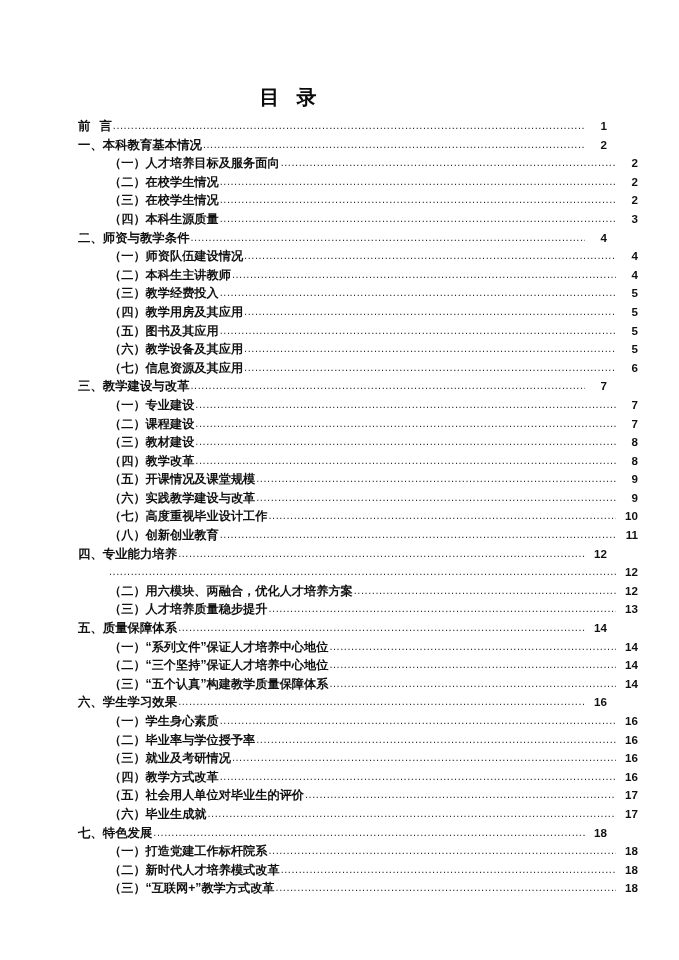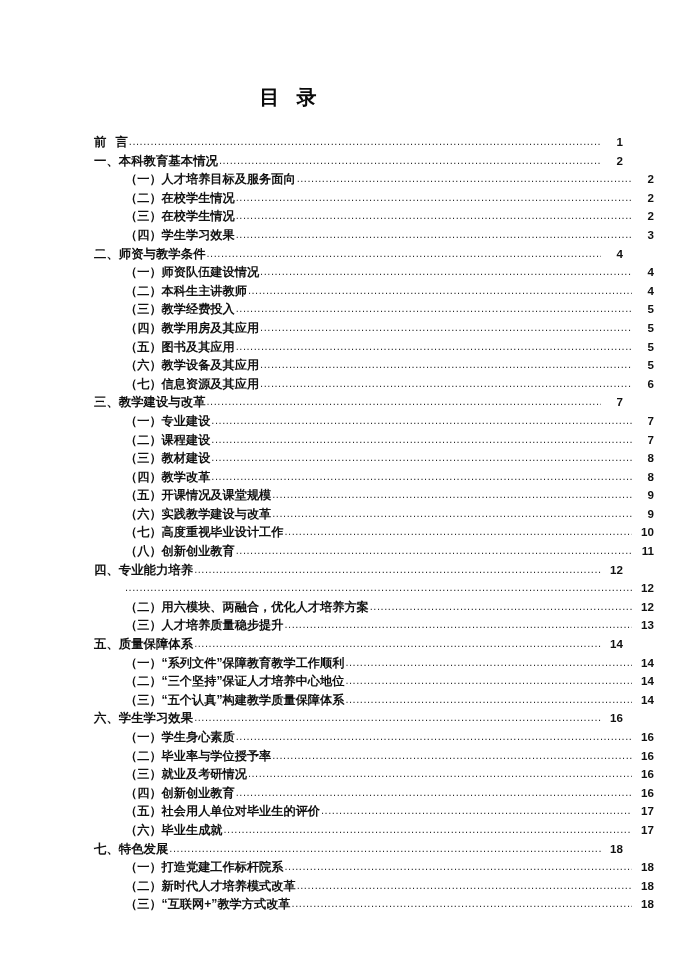--- a/index.html
+++ b/index.html
@@ -36,21 +36,21 @@
   .toc-title .gap {
     display: inline-block;
     width: 16px;
   }
   .toc-list {
     position: absolute;
     top: 117px;
     left: 78px;
     width: 529px;
     list-style: none;
-    margin: 16px;
+    margin: 0;
     padding: 0;
   }
   .toc-row {
     display: flex;
     align-items: flex-end;
     width: 100%;
     height: 18.6px;
     font-size: 12.3px;
     line-height: 18.6px;
     white-space: nowrap;
@@ -135,21 +135,21 @@
         <span class="toc-label">（二）在校学生情况</span>
         <span class="toc-leader"></span>
         <span class="toc-page">2</span>
       </li>
       <li class="toc-row lvl2">
         <span class="toc-label">（三）在校学生情况</span>
         <span class="toc-leader"></span>
         <span class="toc-page">2</span>
       </li>
       <li class="toc-row lvl2">
-        <span class="toc-label">（四）学生学习效果</span>
+        <span class="toc-label">（四）本科生源质量</span>
         <span class="toc-leader"></span>
         <span class="toc-page">3</span>
       </li>
       <li class="toc-row lvl1">
         <span class="toc-label">二、师资与教学条件</span>
         <span class="toc-leader"></span>
         <span class="toc-page">4</span>
       </li>
       <li class="toc-row lvl2">
         <span class="toc-label">（一）师资队伍建设情况</span>
@@ -249,21 +249,21 @@
         <span class="toc-label">（三）人才培养质量稳步提升</span>
         <span class="toc-leader"></span>
         <span class="toc-page">13</span>
       </li>
       <li class="toc-row lvl1">
         <span class="toc-label">五、质量保障体系</span>
         <span class="toc-leader"></span>
         <span class="toc-page">14</span>
       </li>
       <li class="toc-row lvl2">
-        <span class="toc-label">（一）“系列文件”保障教育教学工作顺利</span>
+        <span class="toc-label">（一）“系列文件”保证人才培养中心地位</span>
         <span class="toc-leader"></span>
         <span class="toc-page">14</span>
       </li>
       <li class="toc-row lvl2">
         <span class="toc-label">（二）“三个坚持”保证人才培养中心地位</span>
         <span class="toc-leader"></span>
         <span class="toc-page">14</span>
       </li>
       <li class="toc-row lvl2">
         <span class="toc-label">（三）“五个认真”构建教学质量保障体系</span>
@@ -284,21 +284,21 @@
         <span class="toc-label">（二）毕业率与学位授予率</span>
         <span class="toc-leader"></span>
         <span class="toc-page">16</span>
       </li>
       <li class="toc-row lvl2">
         <span class="toc-label">（三）就业及考研情况</span>
         <span class="toc-leader"></span>
         <span class="toc-page">16</span>
       </li>
       <li class="toc-row lvl2">
-        <span class="toc-label">（四）创新创业教育</span>
+        <span class="toc-label">（四）教学方式改革</span>
         <span class="toc-leader"></span>
         <span class="toc-page">16</span>
       </li>
       <li class="toc-row lvl2">
         <span class="toc-label">（五）社会用人单位对毕业生的评价</span>
         <span class="toc-leader"></span>
         <span class="toc-page">17</span>
       </li>
       <li class="toc-row lvl2">
         <span class="toc-label">（六）毕业生成就</span>

